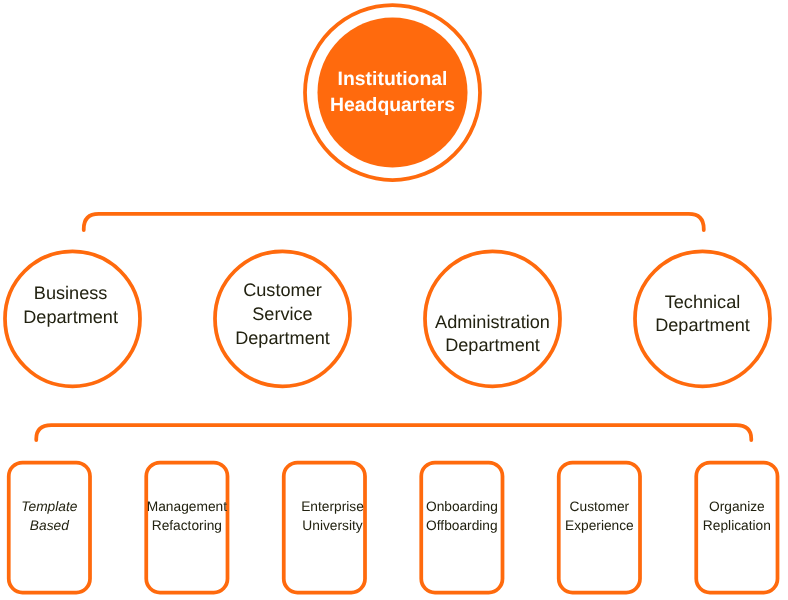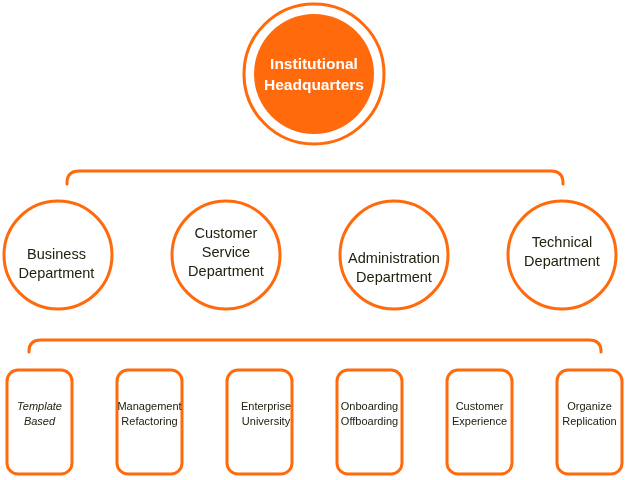--- a/index.html
+++ b/index.html
@@ -36,21 +36,21 @@
     <rect x="337" y="370" width="65" height="104" rx="11" ry="11" fill="none" stroke="#ff6a0d" stroke-width="3"></rect>
     <rect x="447" y="370" width="65" height="104" rx="11" ry="11" fill="none" stroke="#ff6a0d" stroke-width="3"></rect>
     <rect x="557" y="370" width="65" height="104" rx="11" ry="11" fill="none" stroke="#ff6a0d" stroke-width="3"></rect>
   </svg>
 
   
   <div class="node-text hq-text" style="left:254px; top:44px; width:120px; height:60px;">Institutional
 Headquarters</div>
 
   
-  <div class="node-text dept-text" style="left:4px; top:224px; width:105px; height:80px;text-align:center;">Business
+  <div class="node-text dept-text" style="left:4px; top:205px; width:105px; height:80px;text-align:center;">Business
 Department</div>
   <div class="node-text dept-text" style="left:172px; top:212px; width:108px; height:80px;">Customer
 Service
 Department</div>
   <div class="node-text dept-text" style="left:338px; top:228px; width:112px; height:80px;">Administration
 Department</div>
   <div class="node-text dept-text" style="left:508px; top:212px; width:108px; height:80px;">Technical
 Department</div>
 
   

